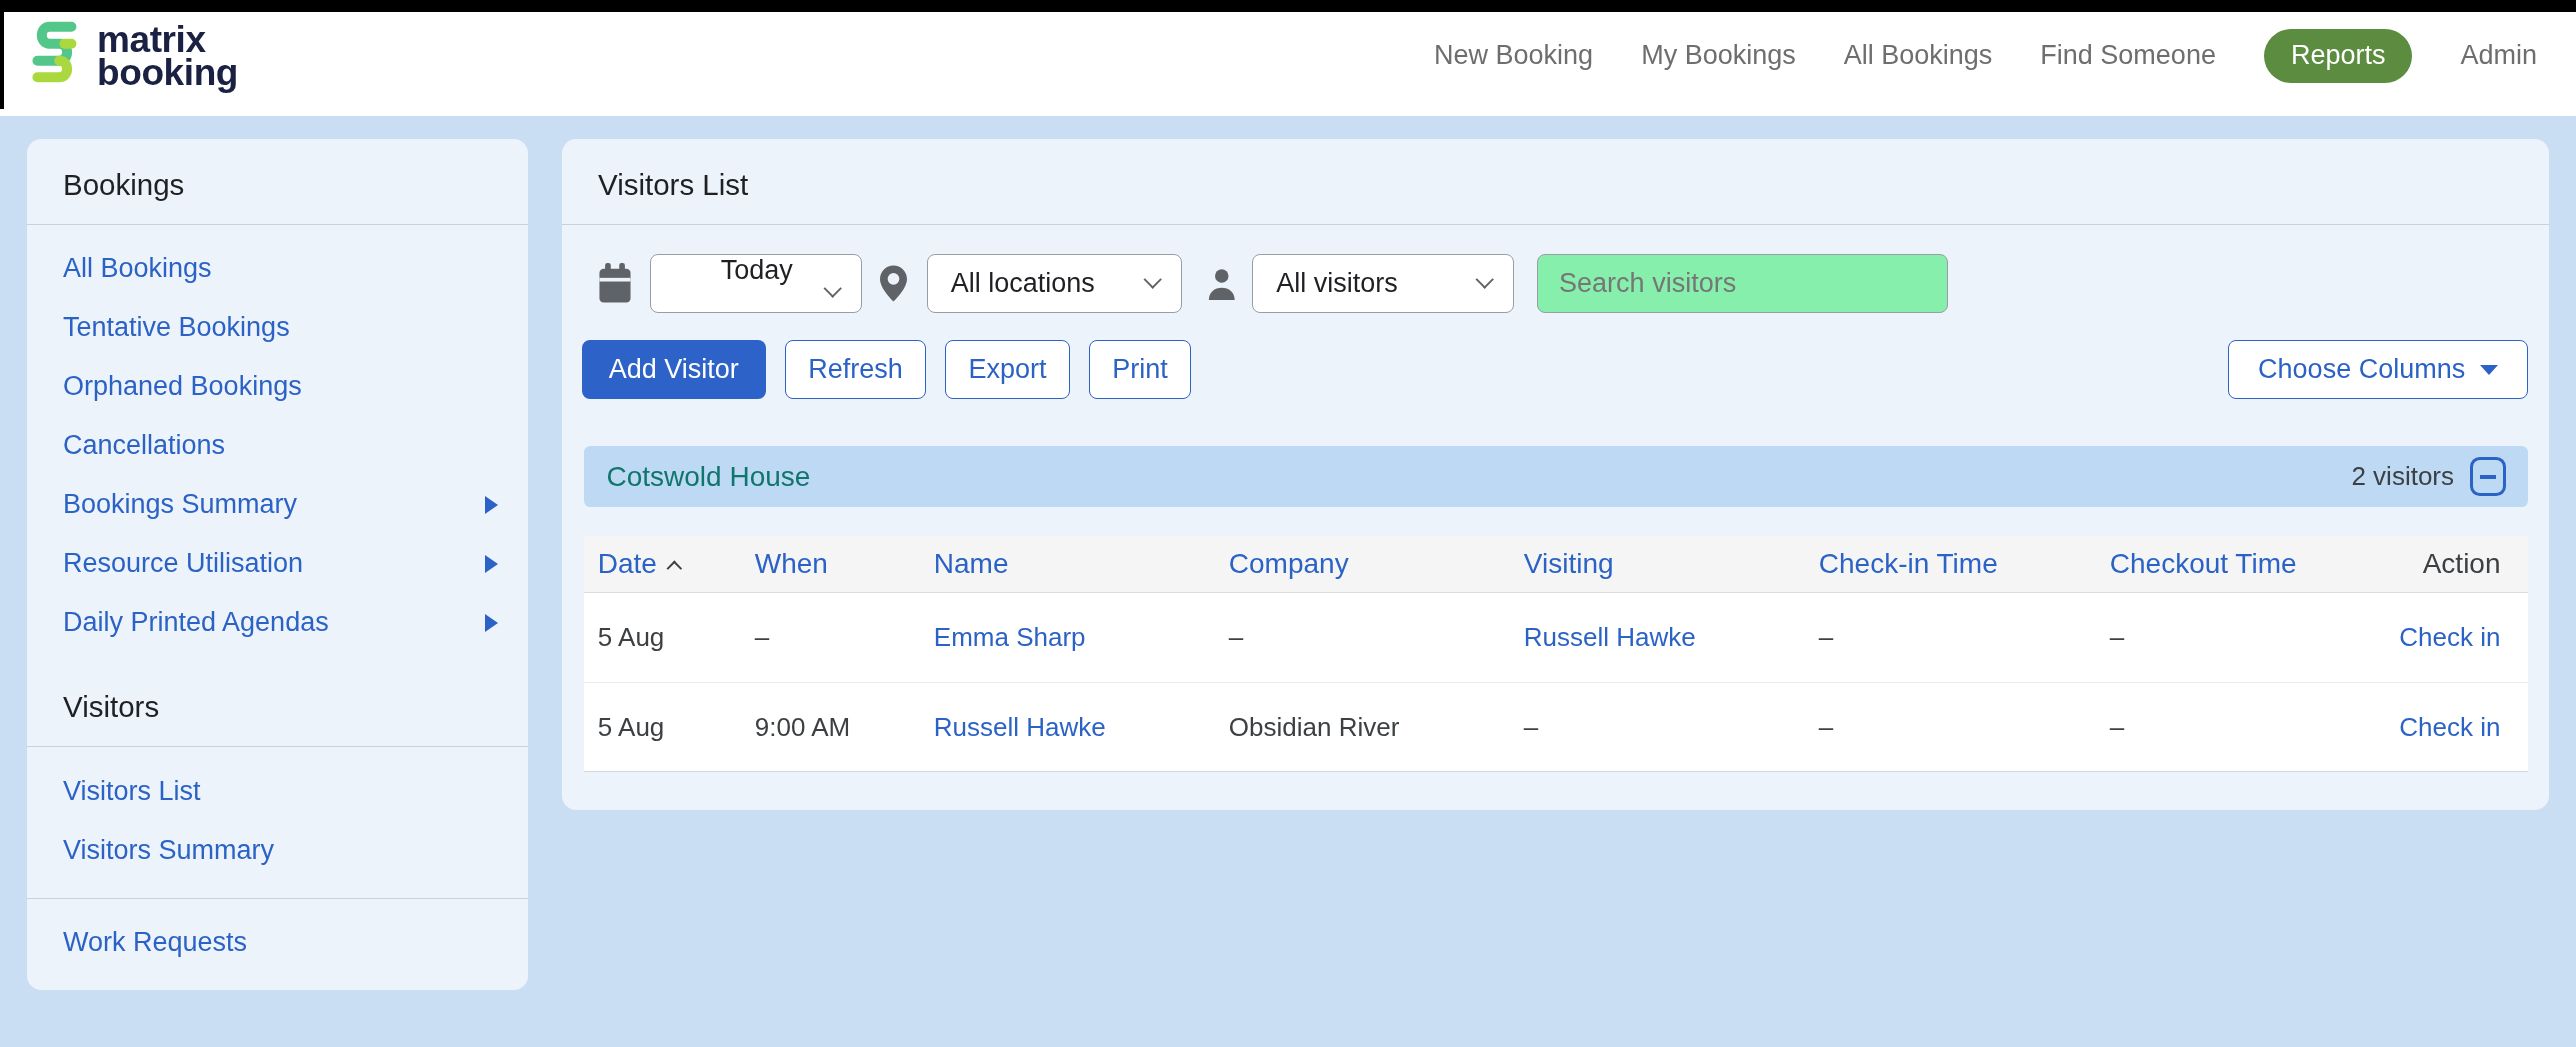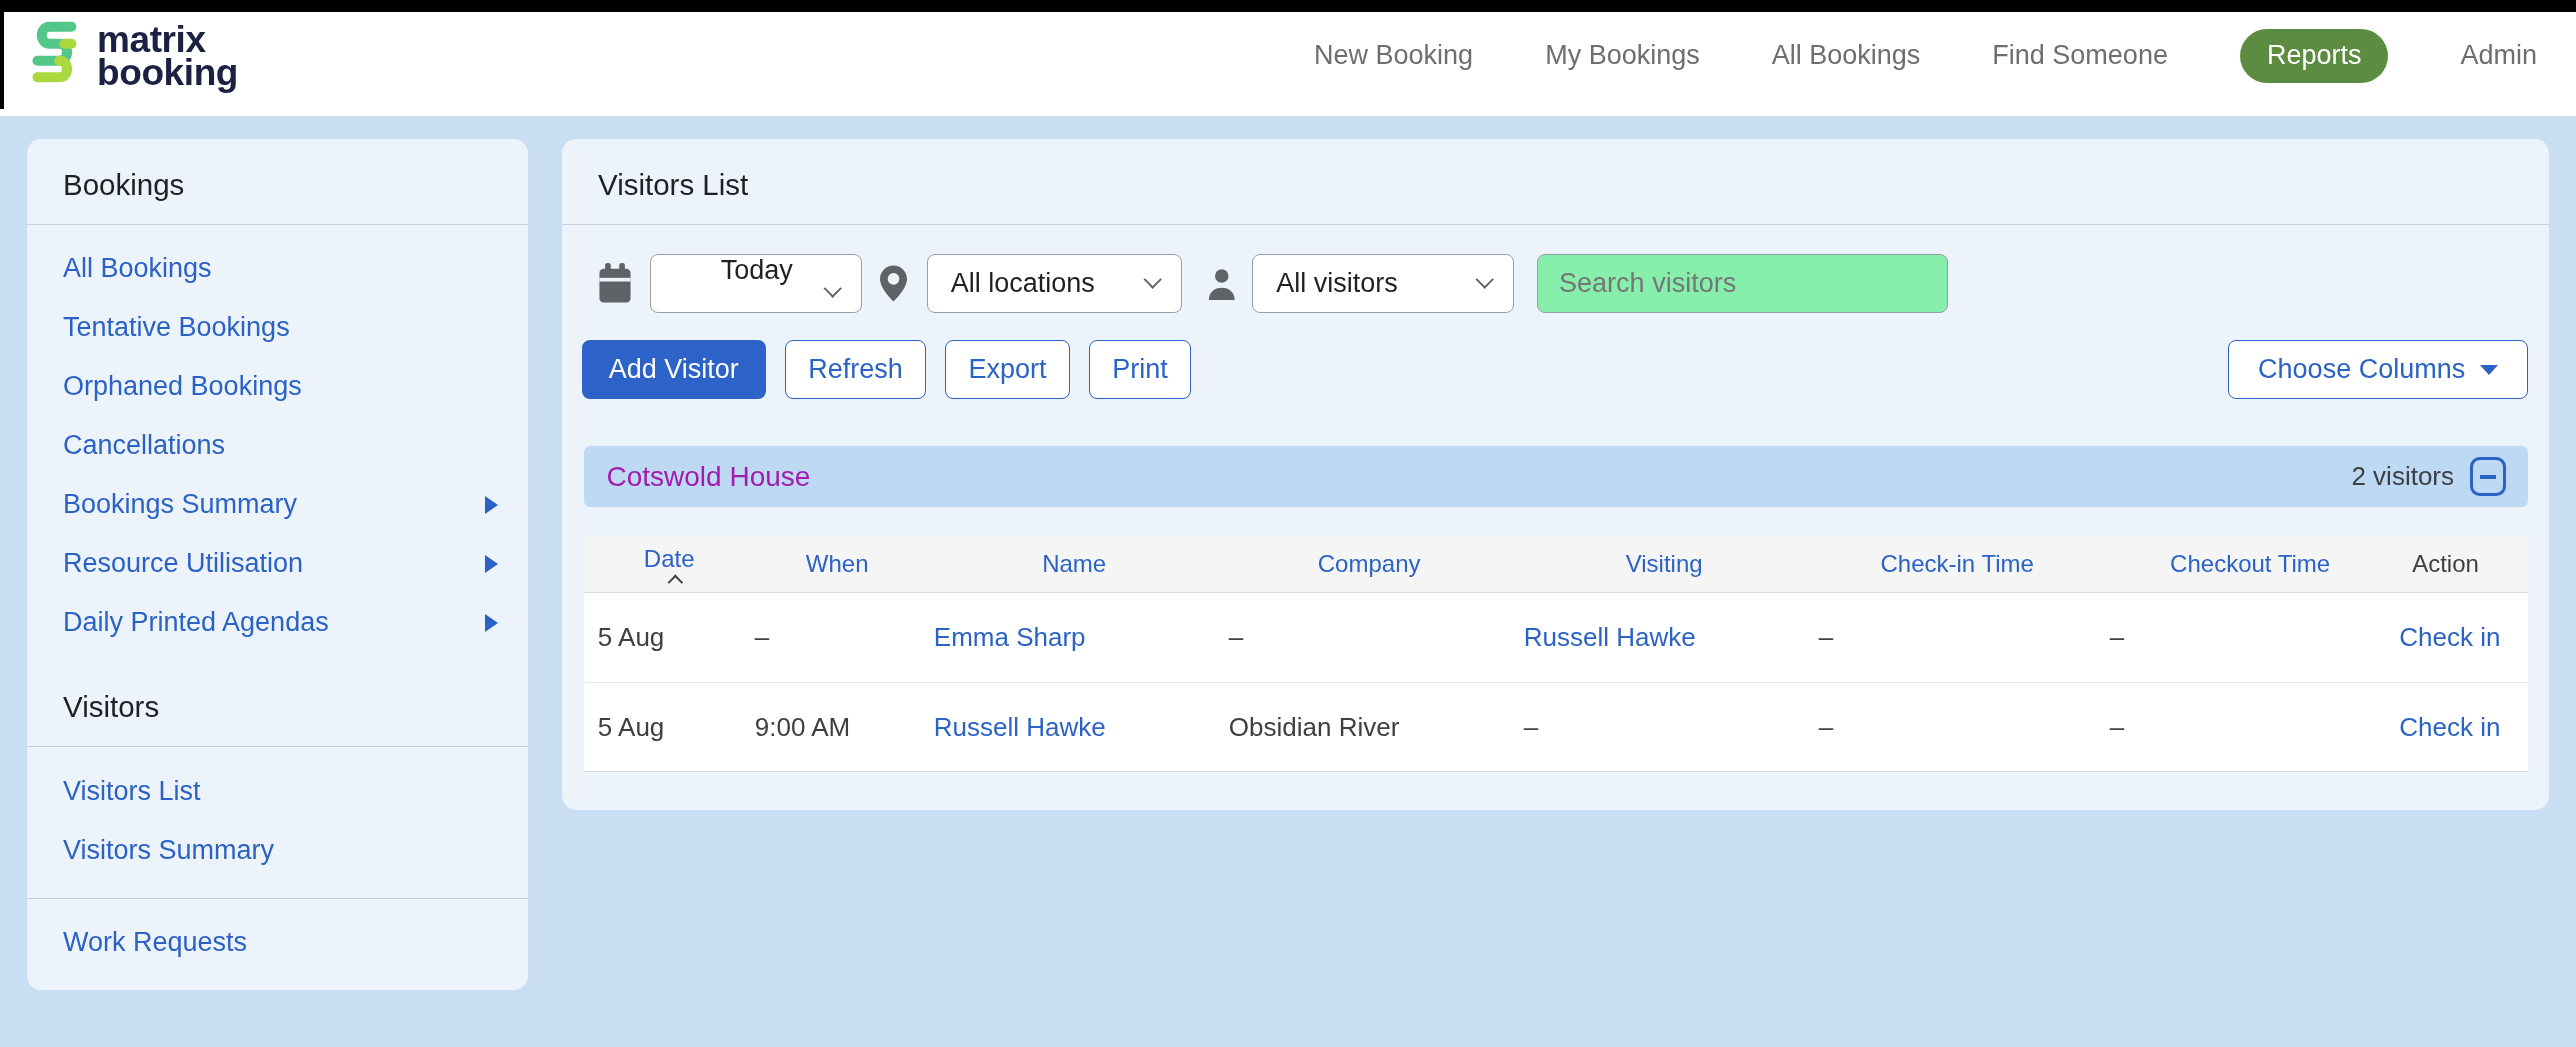--- a/index.html
+++ b/index.html
@@ -7,21 +7,21 @@
     font-family:"Liberation Sans","DejaVu Sans",sans-serif; background:#c9ddf3; }
 
   
   .topbar { height:11.6px; background:#000; }
   .edge-artifact { position:absolute; left:0; top:11.6px; width:3.6px; height:97px; background:#000; }
 
   
   .app-header { height:104px; background:#fff; display:flex; align-items:center; padding:0 39px 16px 27px; }
   .logo { display:flex; align-items:center; gap:16px; }
   .logo-text { font-size:37px; font-weight:bold; color:#1b2143; line-height:33px; letter-spacing:-0.4px; }
-  .main-nav { margin-left:auto; display:flex; align-items:center; gap:72px; }
+  .main-nav { margin-left:auto; display:flex; align-items:center; gap:48px; }
   .nav-item { font-size:27px; color:#6e6e6e; cursor:pointer; white-space:nowrap; }
   .nav-item.active { background:#5b8c3f; color:#fff; padding:11.6px 27px; border-radius:36px; }
 
   
   .content { display:flex; align-items:flex-start; gap:34px; padding:23px 27px 0 27px; }
   .panel { background:#edf3fb; border-radius:14.3px; }
 
   
   .sidebar { width:501px; }
   .side-heading { font-size:29.5px; color:#1f2023; padding:29px 36px 22.4px; }
@@ -56,32 +56,32 @@
          font-family:inherit; }
   .btn-primary { background:#2d63c8; color:#fff; border:none; padding:0 27px; }
   .btn-outline { background:#fff; color:#2b62c5; border:1.8px solid #2b62c5; padding:0 22.4px; }
   .btn-columns { margin-left:auto; padding:0 29px; }
   .caret-down { width:0; height:0; border-left:9px solid transparent; border-right:9px solid transparent;
                 border-top:10.7px solid #2b62c5; margin-left:14.3px; }
 
   
   .group-bar { margin:47px 21.5px 0; height:61px; background:#bed9f4; border-radius:6.3px;
                display:flex; align-items:center; padding:0 21.5px 0 23px; }
-  .group-name { font-size:28px; color:#a21caf; }
+  .group-name { font-size:28px; color:#0f766e; }
   .group-right { margin-left:auto; display:flex; align-items:center; gap:16px; }
   .group-count { font-size:26px; color:#3c4043; }
   .collapse-btn { width:36px; height:39px; border:3.6px solid #2b62c5; border-radius:9.8px; background:transparent;
                   display:flex; align-items:center; justify-content:center; cursor:pointer; }
   .collapse-btn .minus { width:16px; height:3.6px; background:#2b62c5; }
 
   
   .vtable { margin:29px 21.5px 0; background:#fff; border-bottom:1.8px solid #d5d8dc; }
   .t-row { display:grid; grid-template-columns:157px 179px 295px 295px 295px 291px 295px 1fr; align-items:center; }
   .t-head { background:#f5f5f6; height:57px; border-bottom:1.8px solid #dadce0; }
-  .t-head .cell { font-size:24px; color:#2b62c5; cursor:pointer;flex-direction:column; }
+  .t-head .cell { font-size:28px; color:#2b62c5; cursor:pointer; }
   .t-head .cell.dark { color:#3c4043; cursor:default; }
   .t-body { height:89px; }
   .t-body + .t-body { border-top:1.8px solid #e8eaed; }
   .cell { padding-left:14.3px; font-size:26px; color:#3c4043; display:flex; align-items:center; white-space:nowrap; }
   .cell.right { justify-content:flex-end; padding-right:27px; padding-left:0; }
   .link { color:#2b62c5; cursor:pointer; }
   .sort-up { width:10.7px; height:10.7px; border-left:2.7px solid #3c4043; border-top:2.7px solid #3c4043;
              transform:rotate(45deg) translate(2.7px,2.7px); margin-left:12.5px; }
 </style>
 </head>

